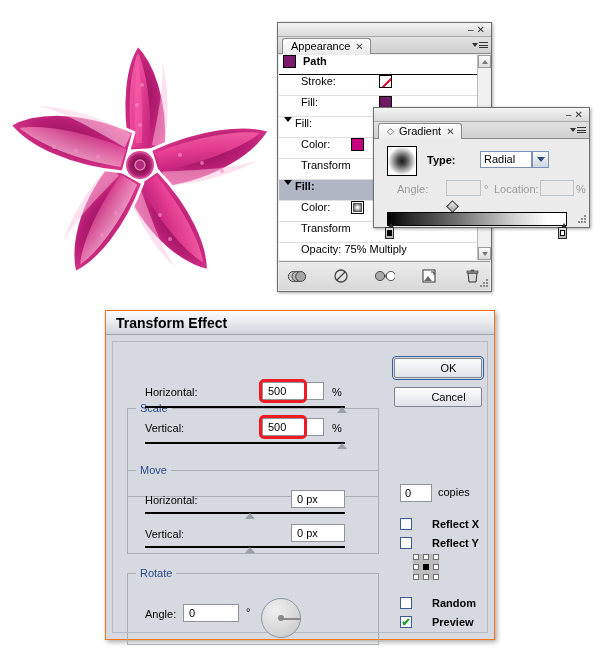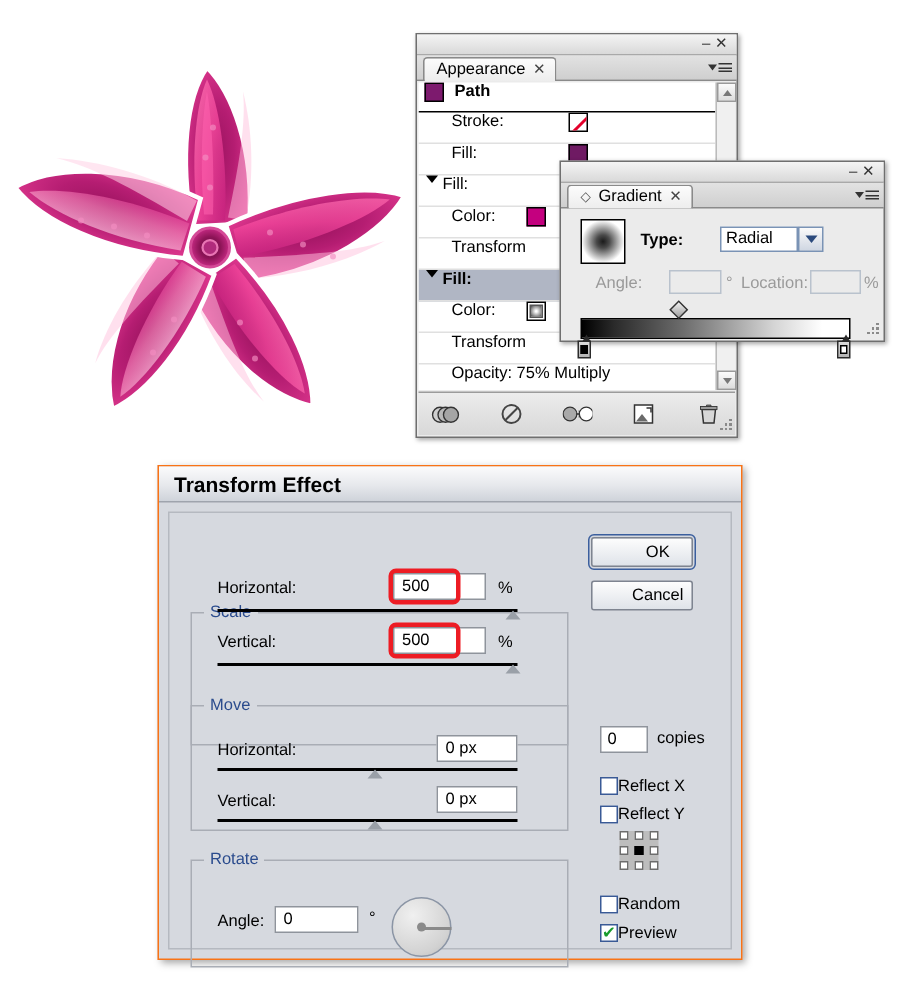--- a/index.html
+++ b/index.html
@@ -224,33 +224,33 @@
     border-bottom:6px solid #9aa0a8;
   }
   .pct { position:absolute; font-size:11px; color:#000; }
 
   .redbox {
     position:absolute; border:3px solid #ed1c24; border-radius:5px;
     pointer-events:none;
   }
 
   .dlg-btn {
-    position:absolute; width:68px; height:20px;
+    position:absolute; width:88px; height:20px;
     background:linear-gradient(to bottom,#fdfdfd,#dfe3e9);
     border:1px solid #7e8490; border-radius:2px;
     font-size:11px; color:#000; text-align:center; line-height:18px;padding-left:21px;
   }
   .dlg-btn.default { outline:1px solid #3b5f9e; outline-offset:1px; }
 
   #copies-input { position:absolute; left:287px; top:142px; width:32px; height:18px;
     border:1px solid #8f949c; background:#fff; font-size:11px; line-height:16px;
     padding-left:4px; color:#000;}
   #copies-label { position:absolute; left:325px; top:144px; font-size:11px; }
 
-  .chk-row { position:absolute; display:flex; align-items:center; gap:0; font-size:11px; }
+  .chk-row { position:absolute; display:flex; align-items:center; gap:20px; font-size:11px;font-weight:bold; }
   .chk {
     width:12px;height:12px;background:#fff;border:1px solid #3a5a96;
     display:flex;align-items:center;justify-content:center;
   }
   .chk.checked:after {
     content:"✔"; font-size:11px; color:#1a9c2d; line-height:10px;
   }
 
   #refpoint-grid {
     position:absolute; left:300px; top:212px; width:26px; height:26px;

